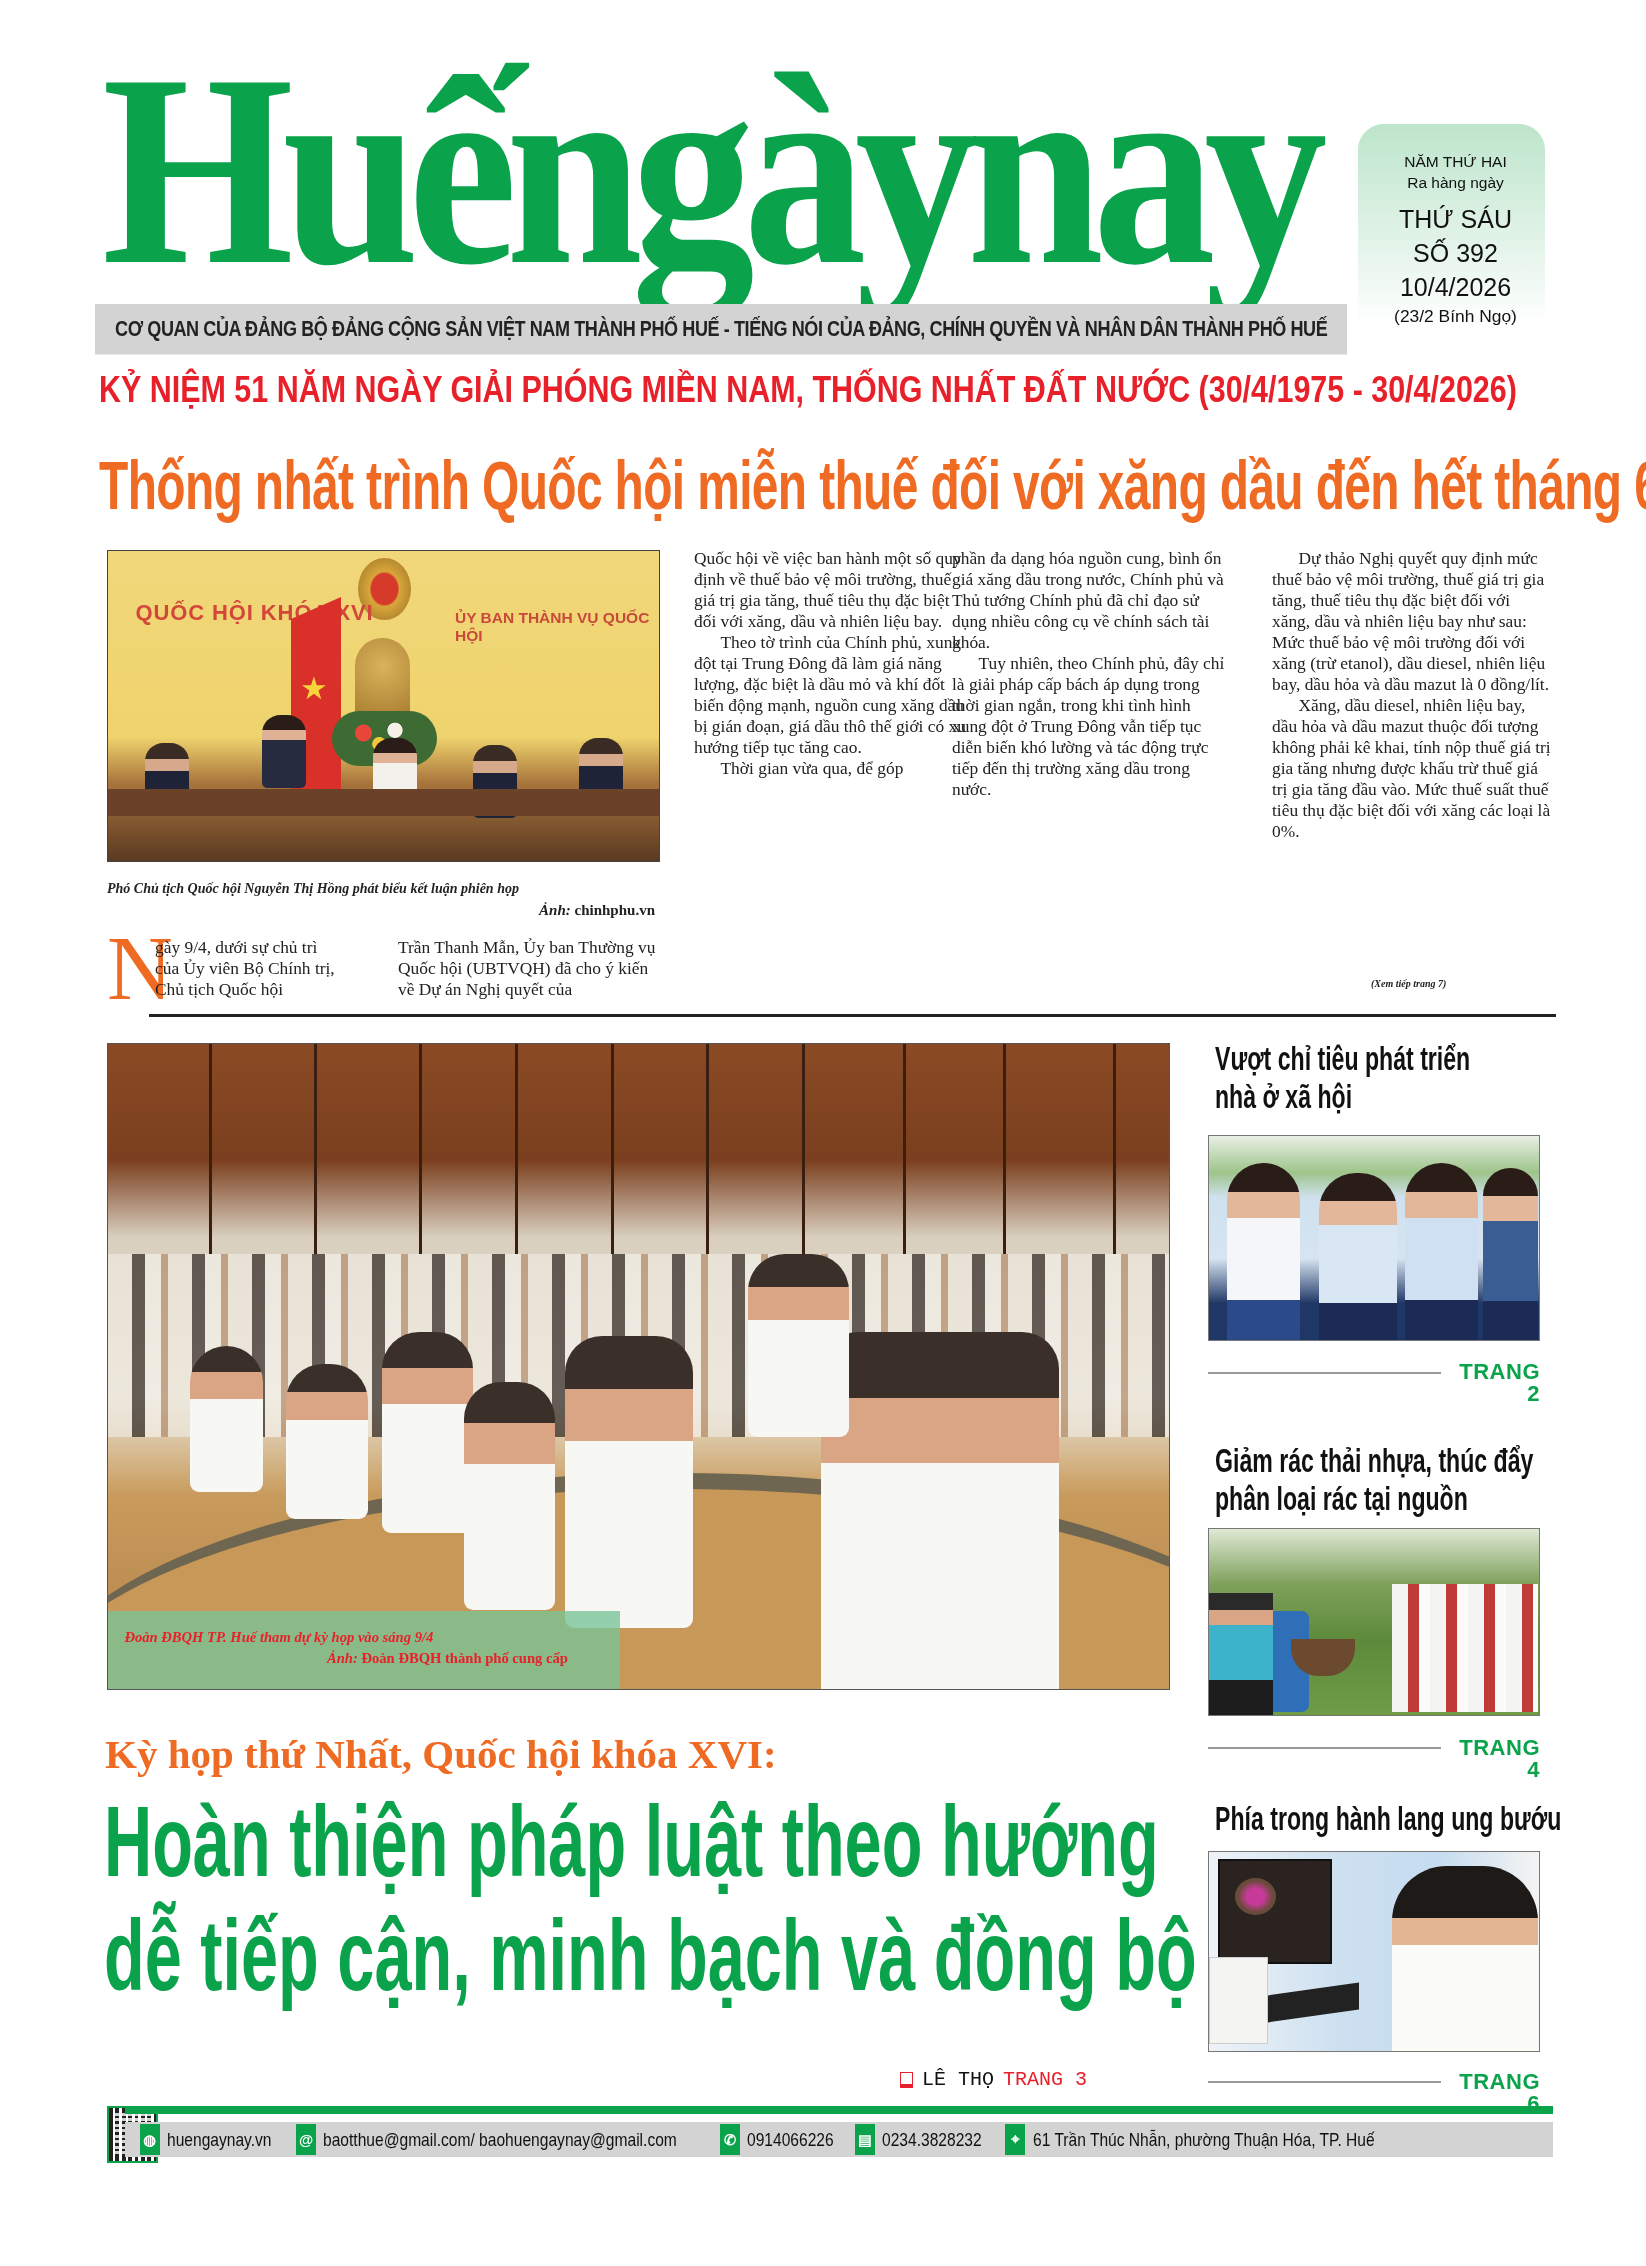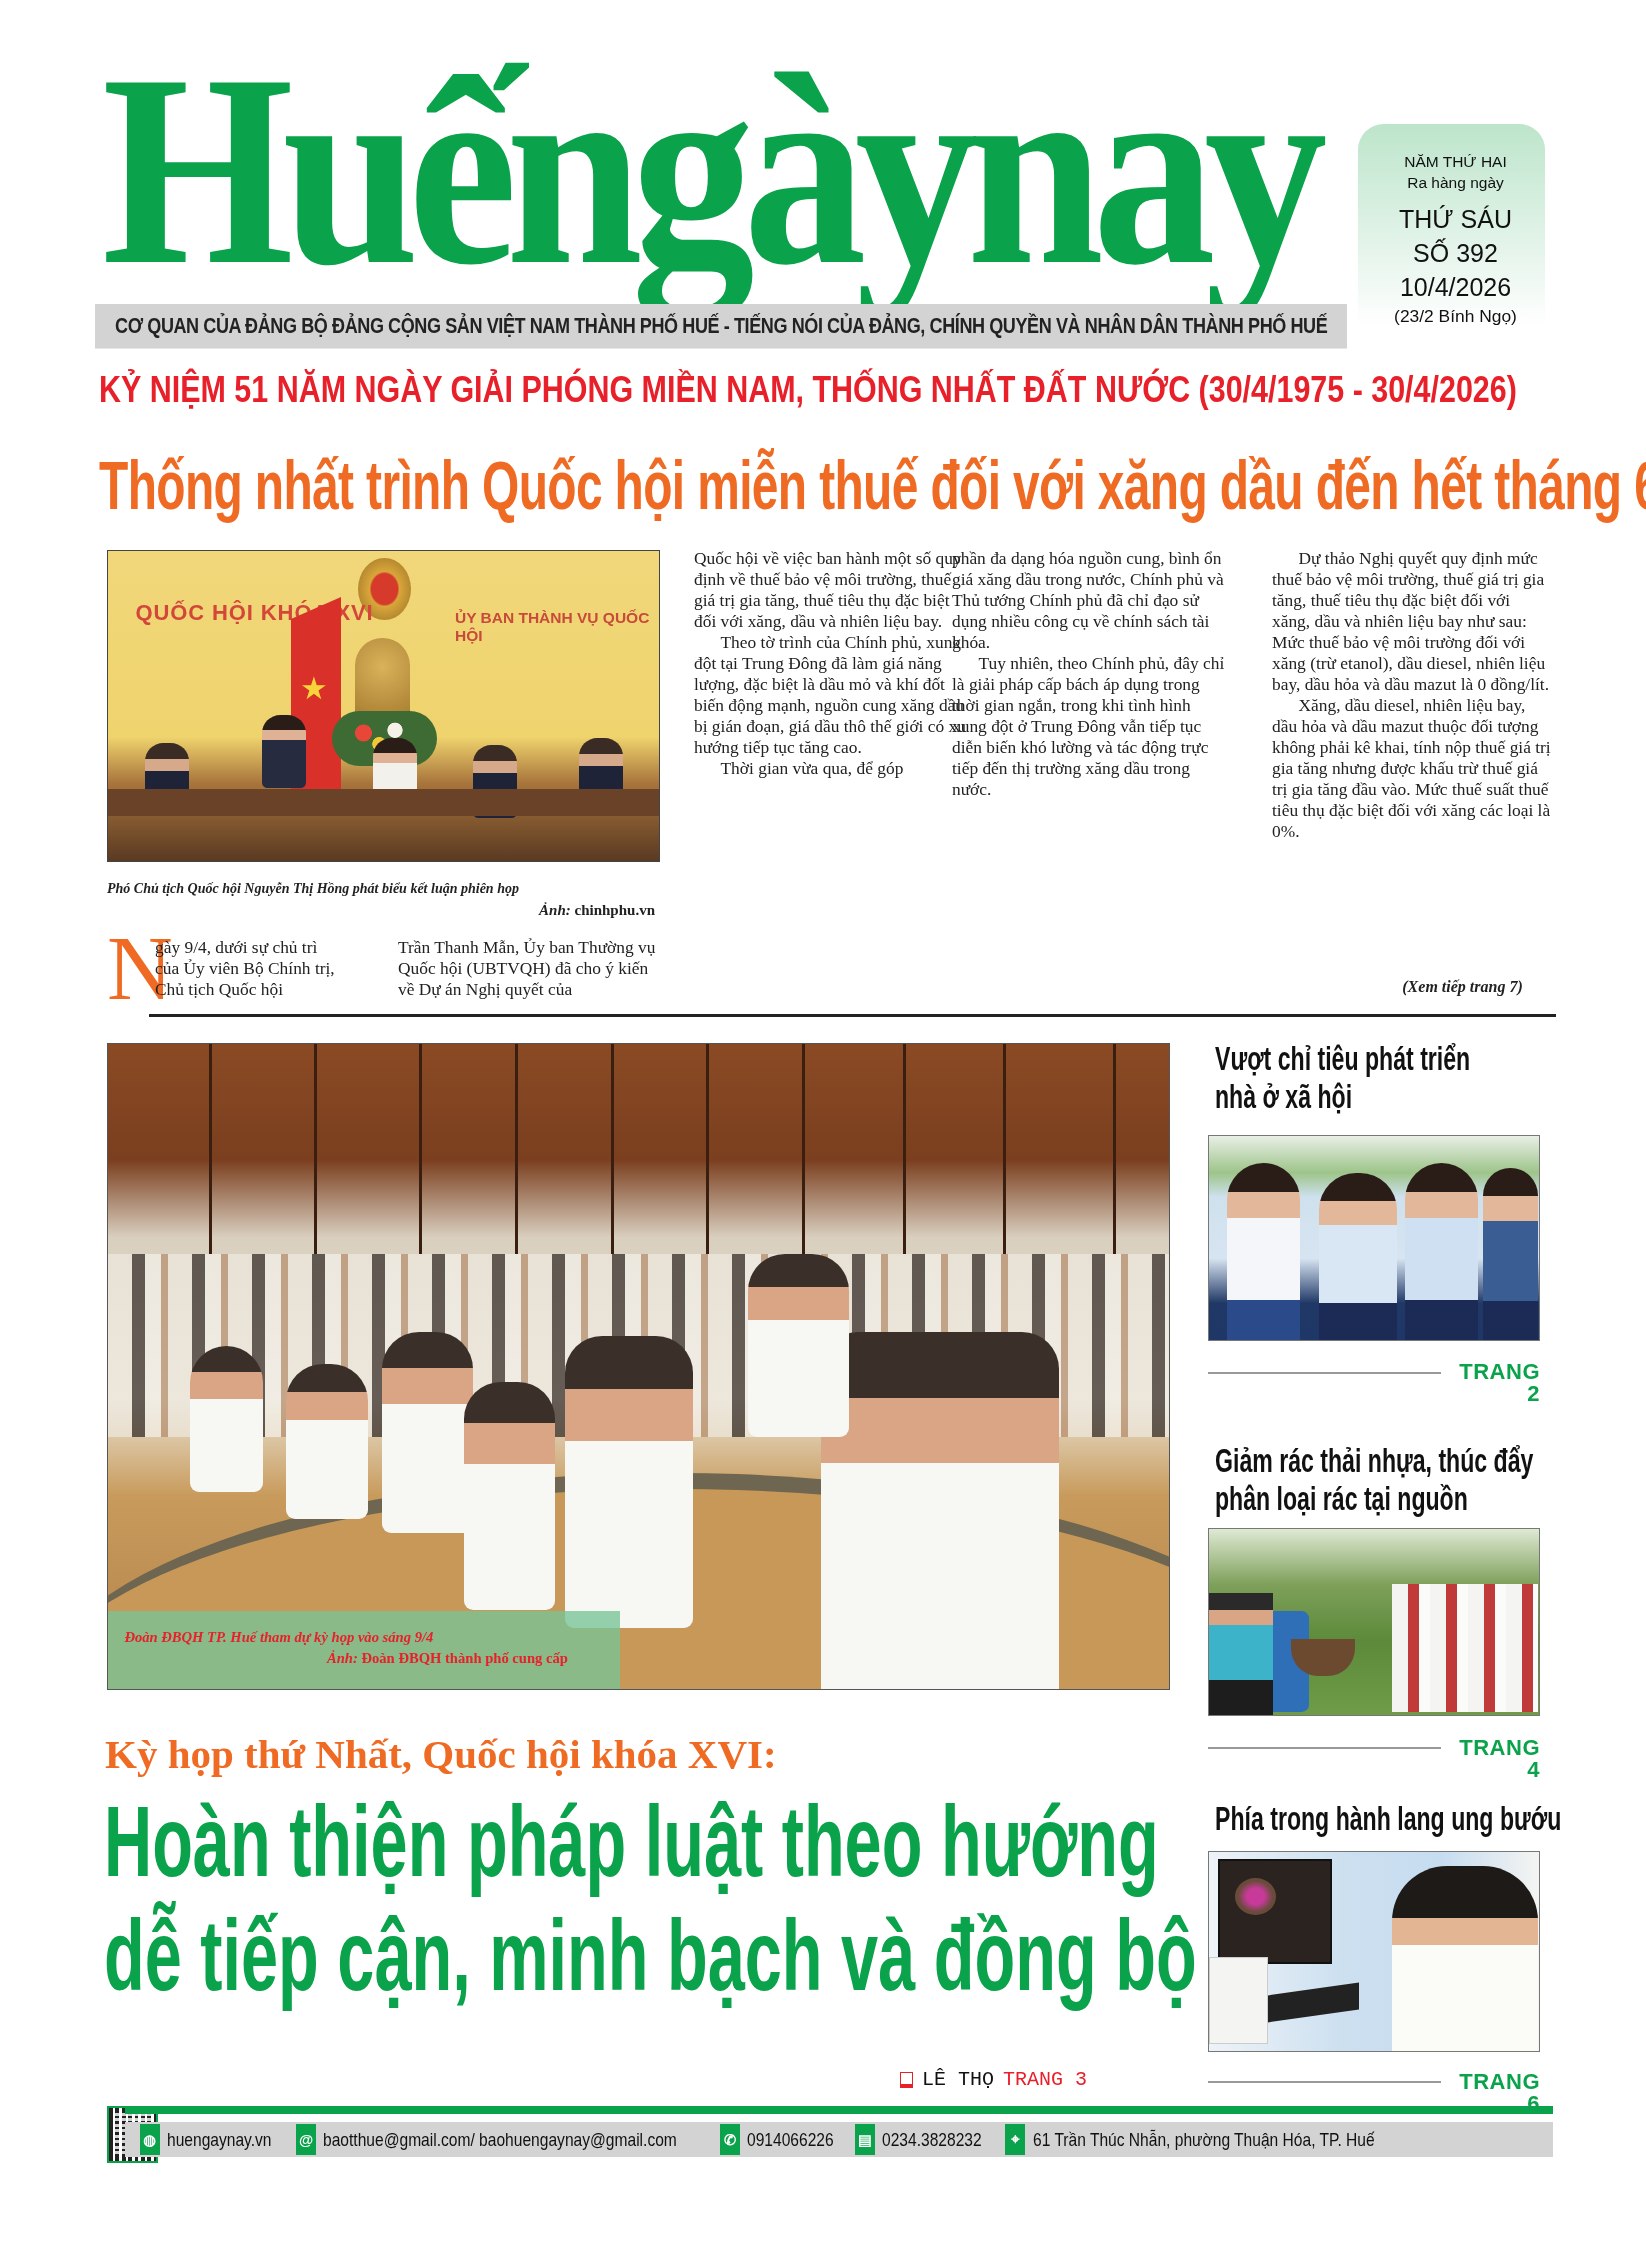--- a/index.html
+++ b/index.html
@@ -10,21 +10,21 @@
 
   
   .masthead-title {
     left: 102px; top: 37px; width: 1206px; height: 265px;
     font-family: "Liberation Serif", serif; font-weight: bold;
     color: #0aa24b; font-size: 274px; line-height: 265px;
     letter-spacing: -12.8px; transform: scaleX(0.9); transform-origin: left center;
     white-space: nowrap;
   }
   .tagline-bar {
-    left: 95px; top: 304px; width: 1252px; height: 45px;
+    left: 95px; top: 304px; width: 1252px; height: 51px;
     background: #d3d3d3; border-bottom: 1.8px solid #e8e8e8;
     display: flex; align-items: center; justify-content: center;
   }
   .tagline-text {
     font-family: "Liberation Sans", sans-serif; font-weight: bold;
     font-size: 22px; color: #222; letter-spacing: -0.5px;
     transform: scaleX(0.82); white-space: nowrap;
   }
   .issue-box {
     left: 1358px; top: 124px; width: 187px; height: 224px;
@@ -90,22 +90,22 @@
   .col1 { left: 694px; top: 548px; width: 274px; }
   .col2 { left: 952px; top: 548px; width: 274px; }
   .col3 { left: 1272px; top: 548px; width: 279px; }
   .lead-a { left: 155px; top: 937px; width: 183px; }
   .lead-b { left: 398px; top: 937px; width: 265px; }
   .dropcap {
     left: 107px; top: 932px; font-size: 91px; line-height: 73px; color: #ef6a23;
     font-family: "Liberation Serif", serif;
   }
   .continued {
-    left: 1371px; top: 978px; width: 183px; text-align: center;
-    font-style: italic; font-weight: bold; font-size: 16px; color: #222;
+    left: 1371px; top: 978px; width: 183px; text-align: left;
+    font-style: italic; font-weight: bold; font-size: 10px; color: #222;
   }
 
   .rule-top { left: 149px; top: 1014px; width: 1407px; height: 2.7px; background: #222; }
 
   
   .photo2 {
     left: 107px; top: 1043px; width: 1063px; height: 647px;
     border: 0.9px solid #555; overflow: hidden;
     background: linear-gradient(180deg, #8a4a24 0%, #7b3f1f 18%, #d9cfbf 30%, #e9e2d4 55%, #c89b5c 70%, #b3814a 100%);
   }

